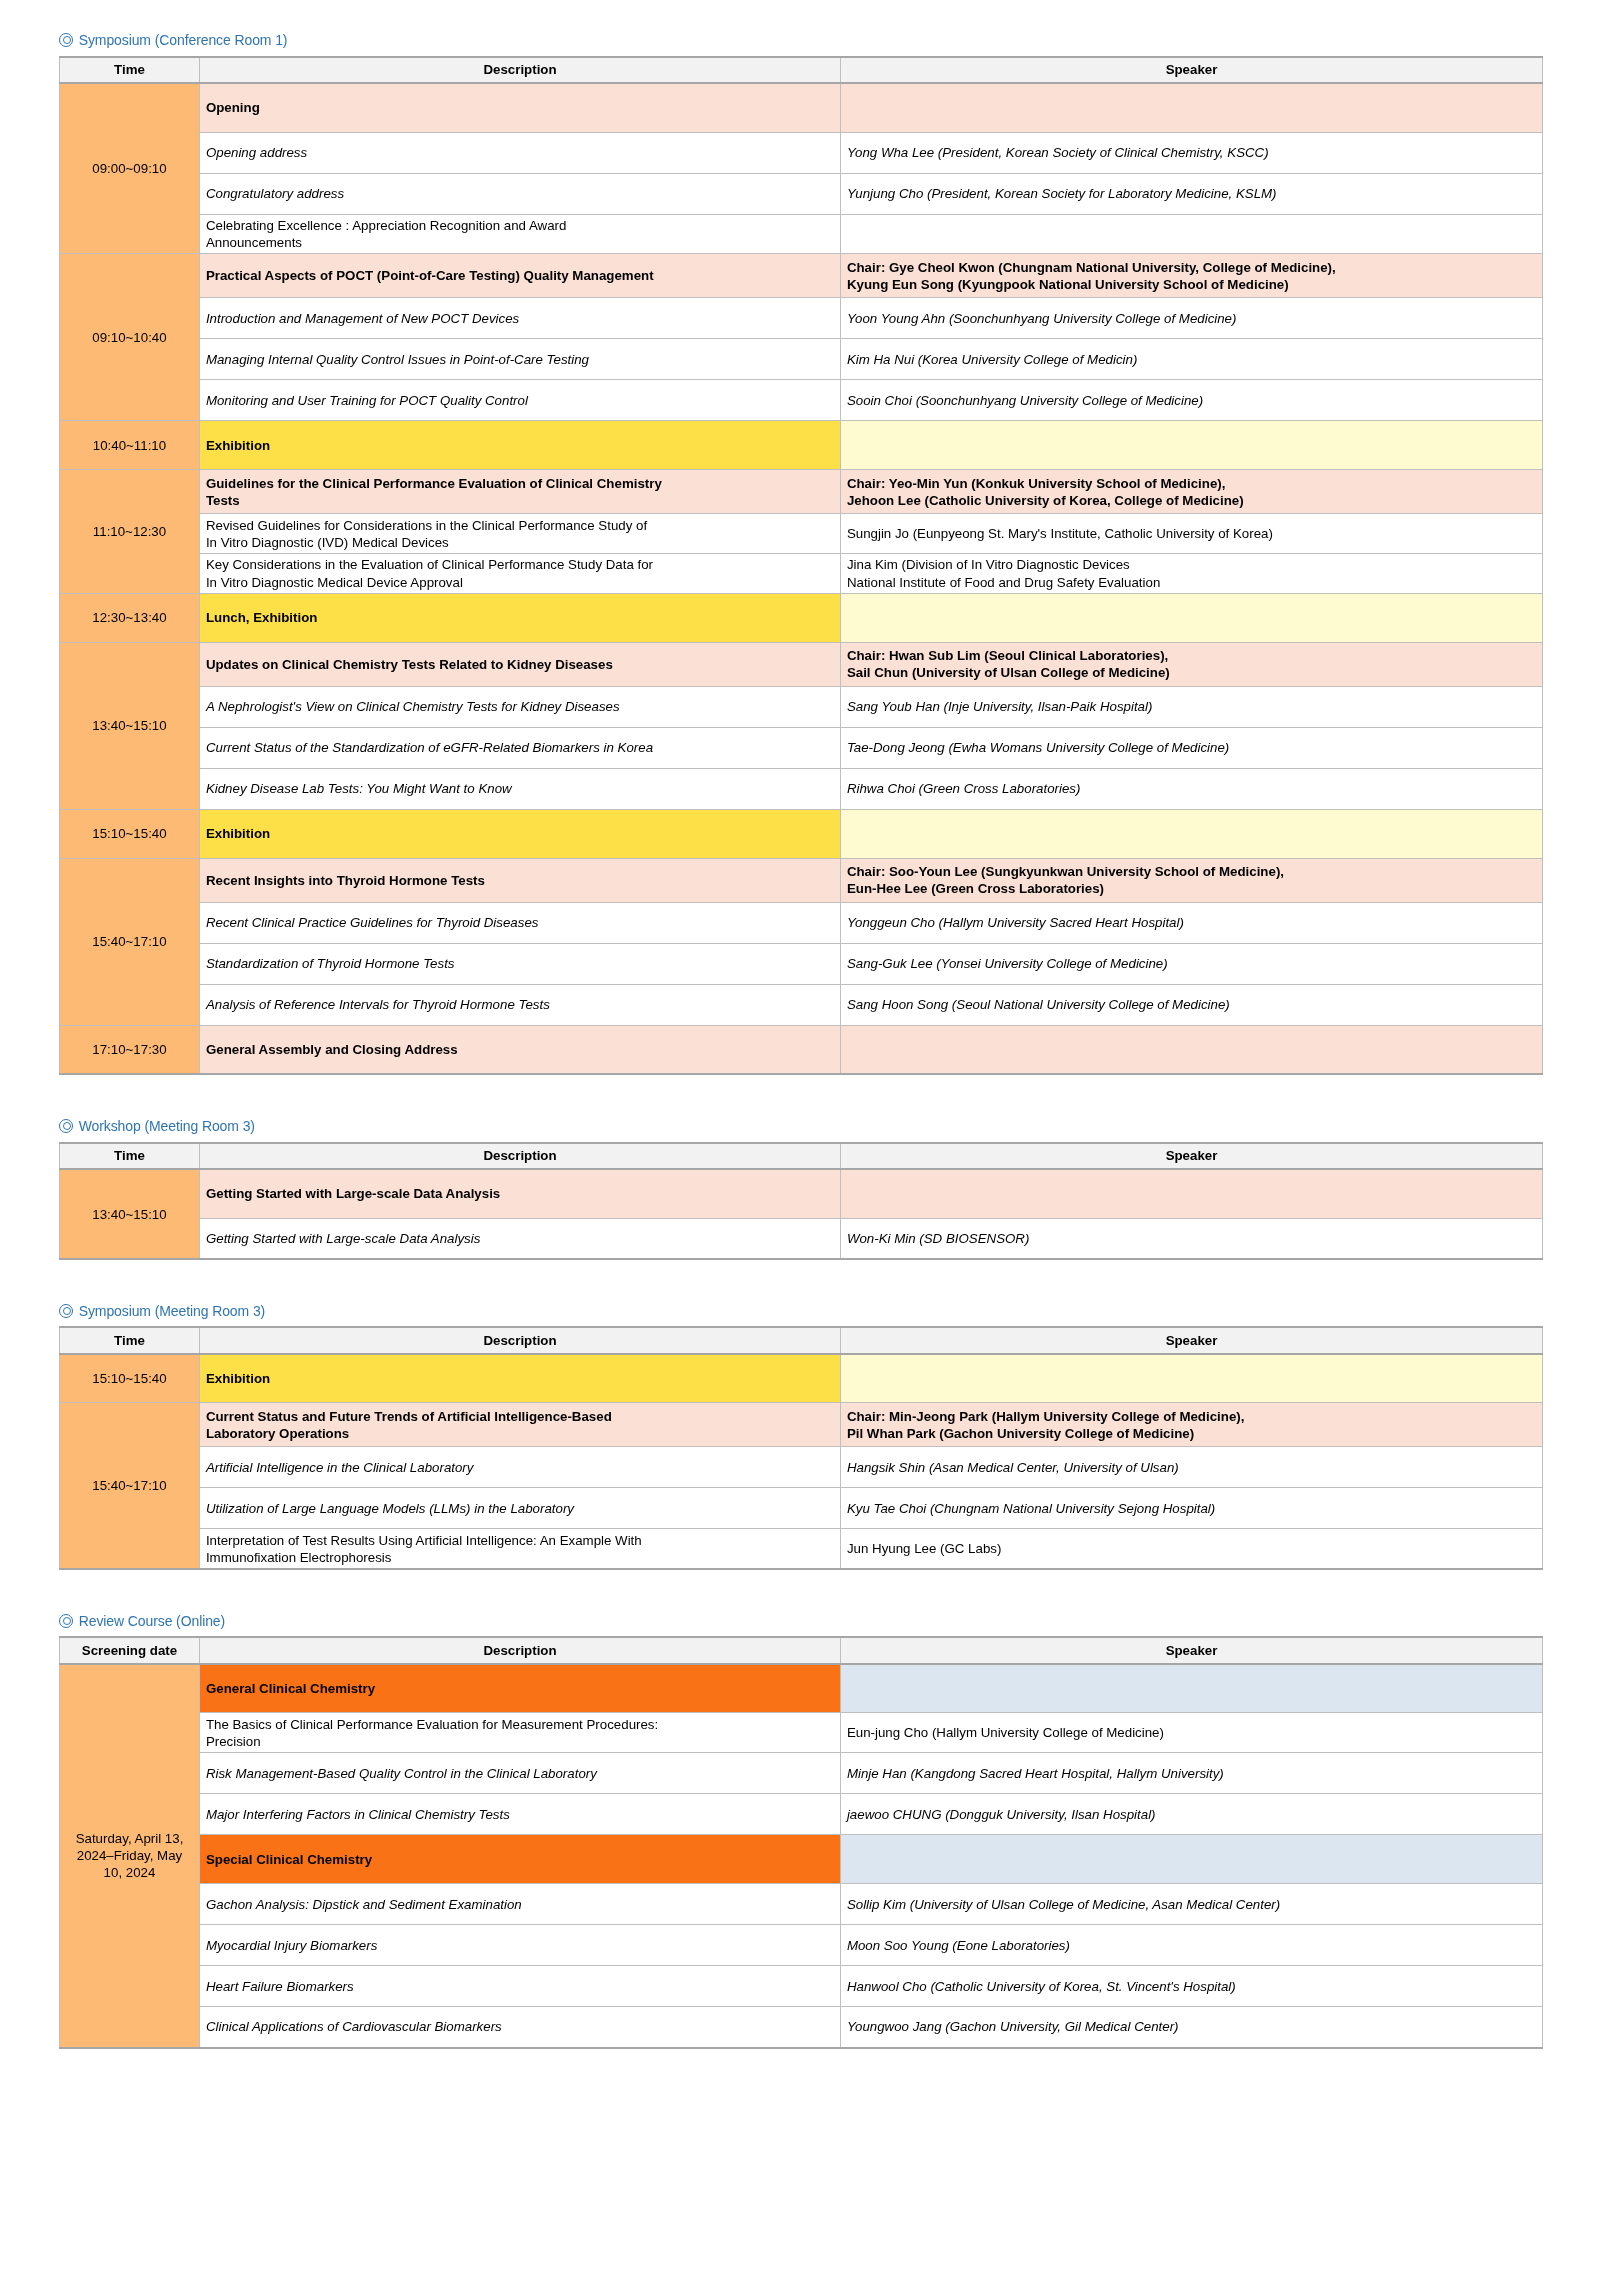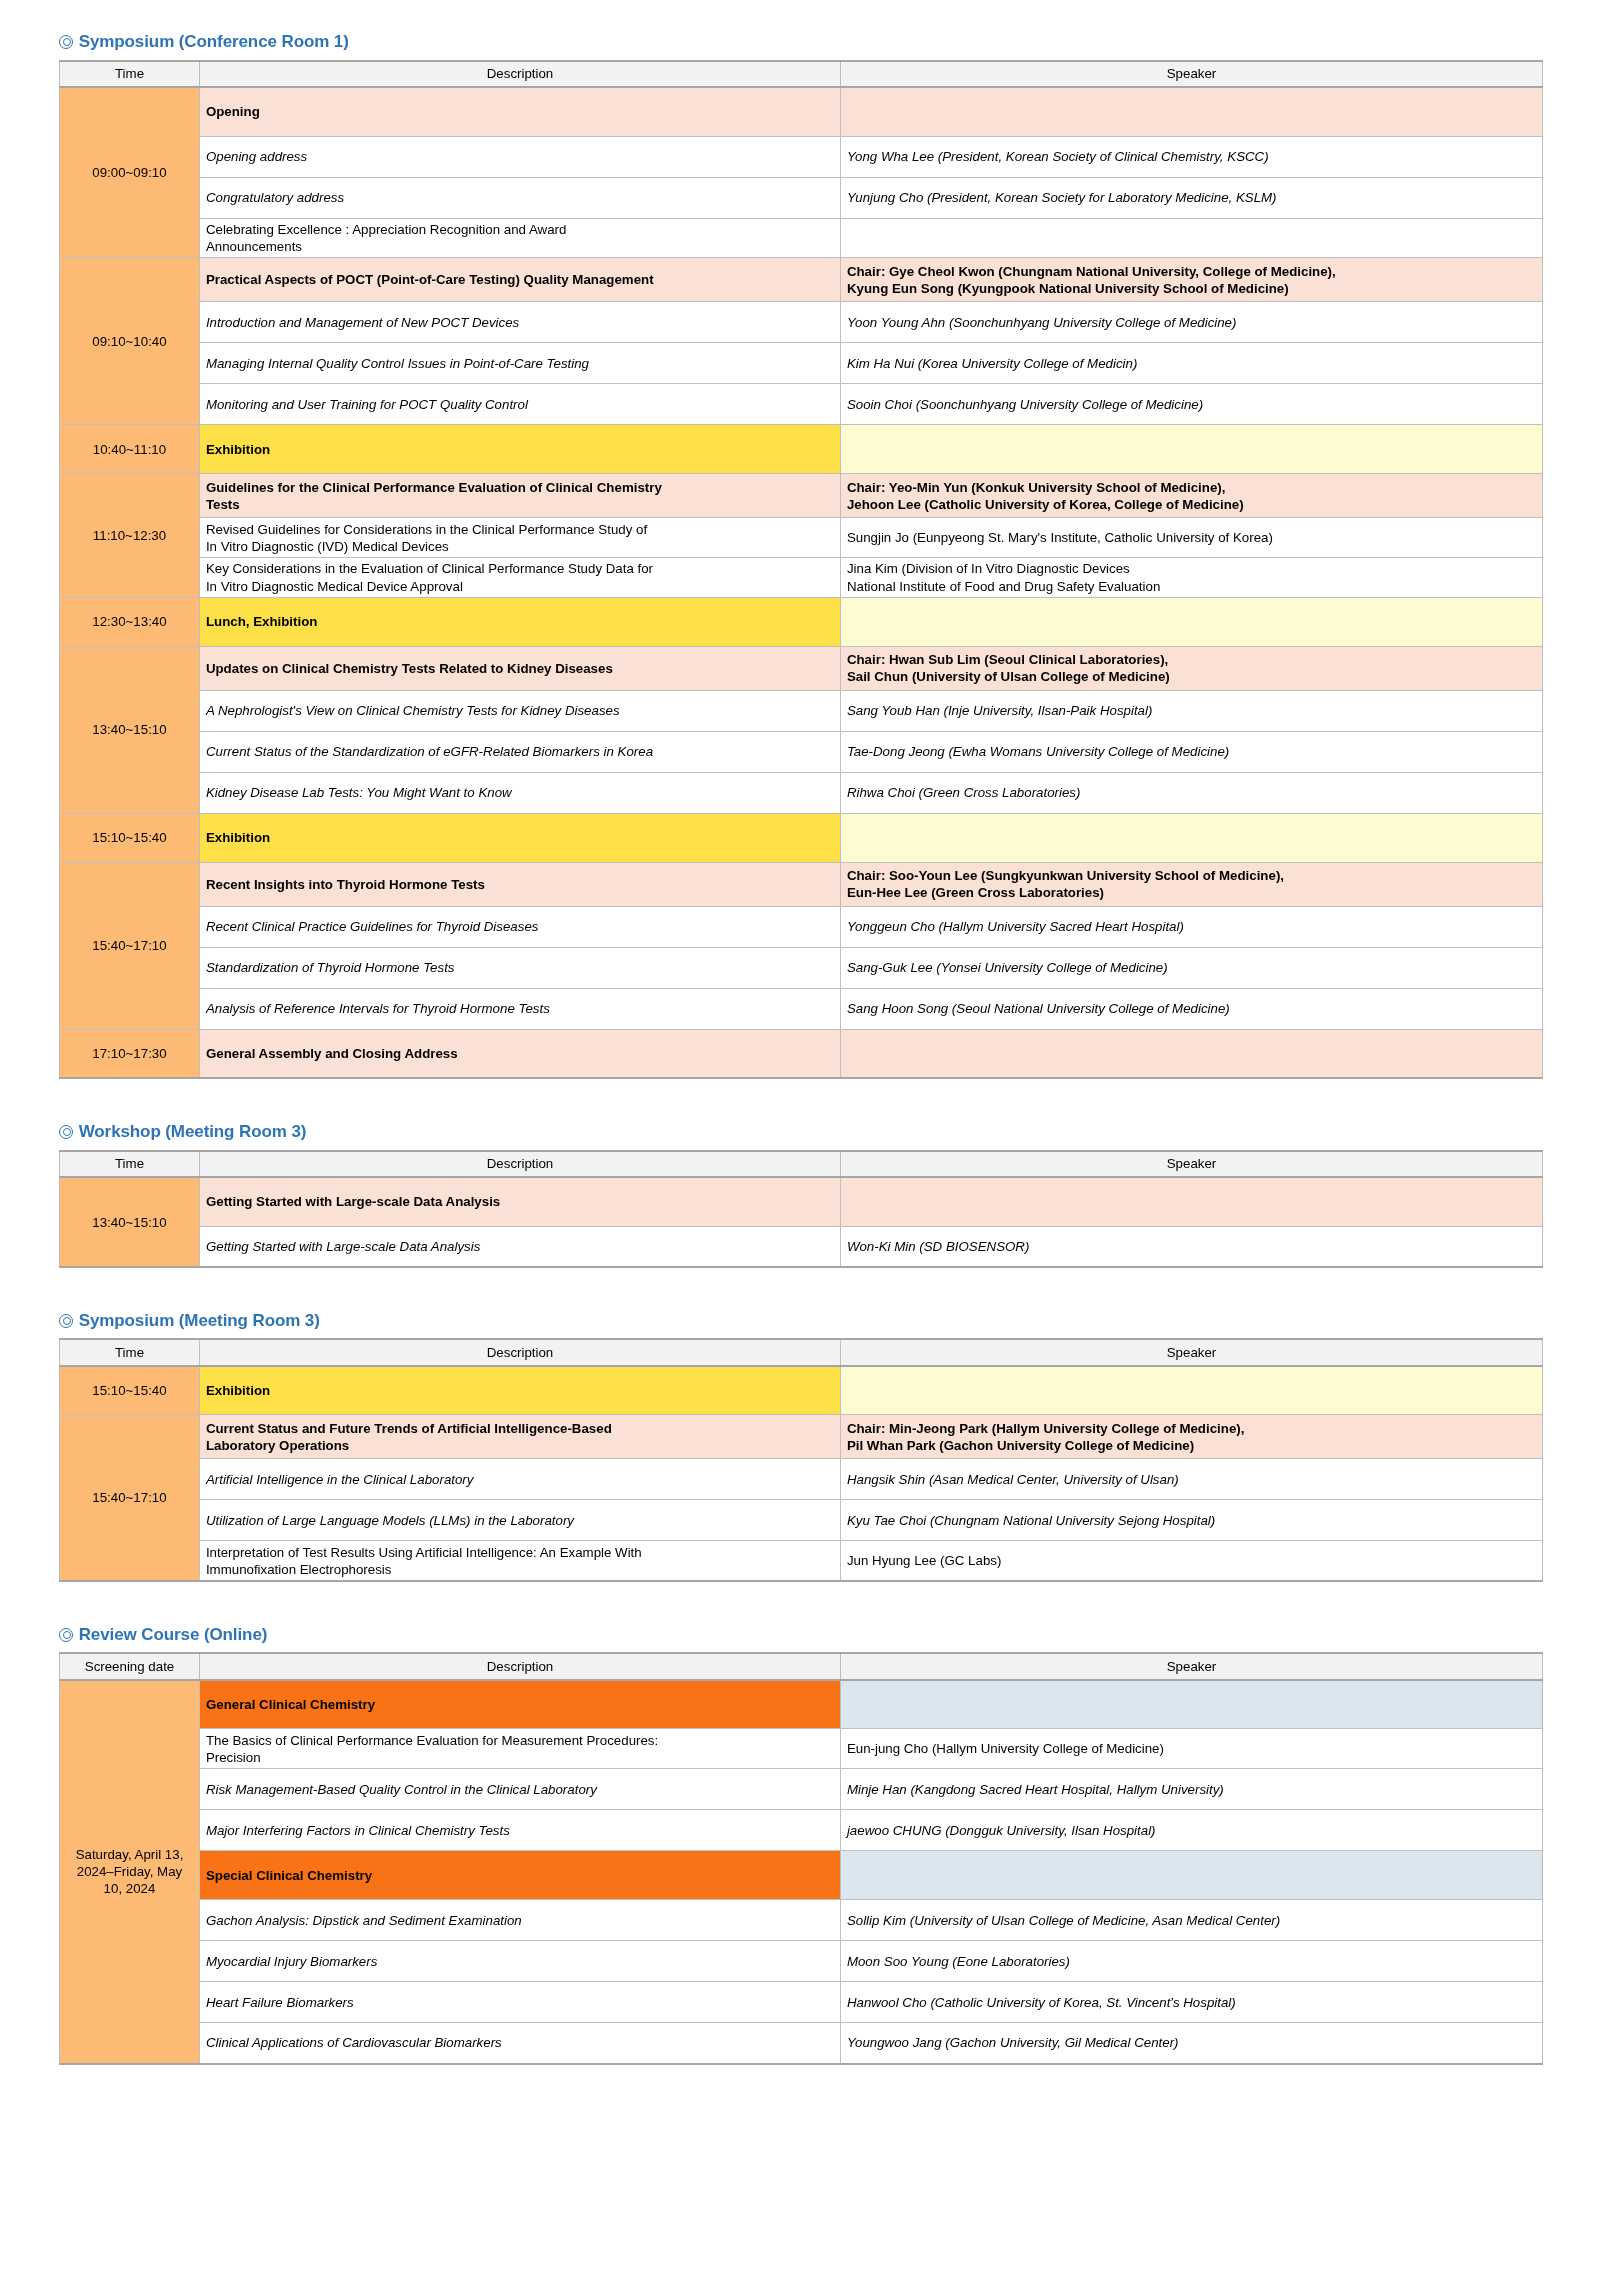--- a/index.html
+++ b/index.html
@@ -11,22 +11,22 @@
   body {
     font-family: "Liberation Sans", sans-serif;
     color: #000000;
     padding: 32px 59px 32px 59px;
     width: 1602px;
     min-height: 2295px;
   }
   .section { margin-bottom: 9.6px; }
   .section-title {
     color: #2E74B5;
-    font-weight: bold;
-    font-size: 17px;
+    font-weight: normal;
+    font-size: 14px;
     letter-spacing: -0.1px;
     margin: 0 0 7.5px 0;
     display: flex;
     align-items: center;
     gap: 5.3px;
     white-space: nowrap;
     text-align: center;
   }
   .ring-icon {
     display: inline-block;
@@ -57,21 +57,21 @@
   table.sched th, table.sched td {
     border: 1.1px solid #BFBFBF;
     padding: 3.7px 5.9px;
     font-size: 13.3px;
     line-height: 1.30;
     vertical-align: middle;
     overflow: hidden;
   }
   table.sched thead th {
     background: #F2F2F2;
-    font-weight: normal;
+    font-weight: bold;
     text-align: center;
     height: 26px;
     border-bottom: 2.1px solid #A6A6A6;
     border-top: none;
   }
   td.time-cell {
     text-align: center;
     vertical-align: middle;
     background: #fdba74;
     font-size: 13.3px;

